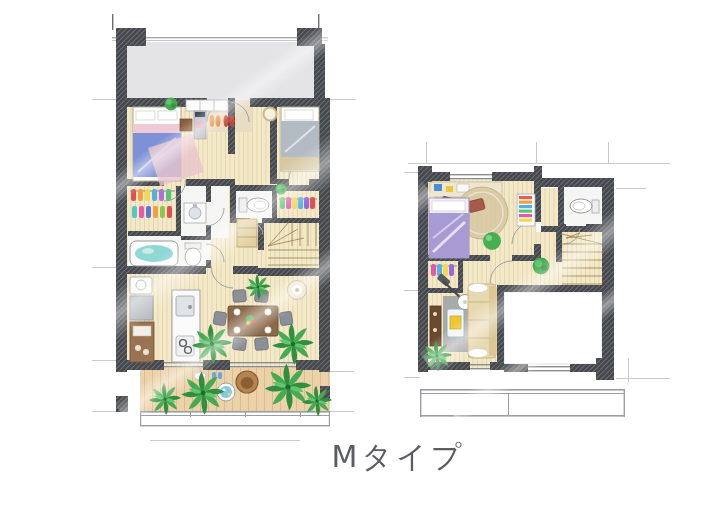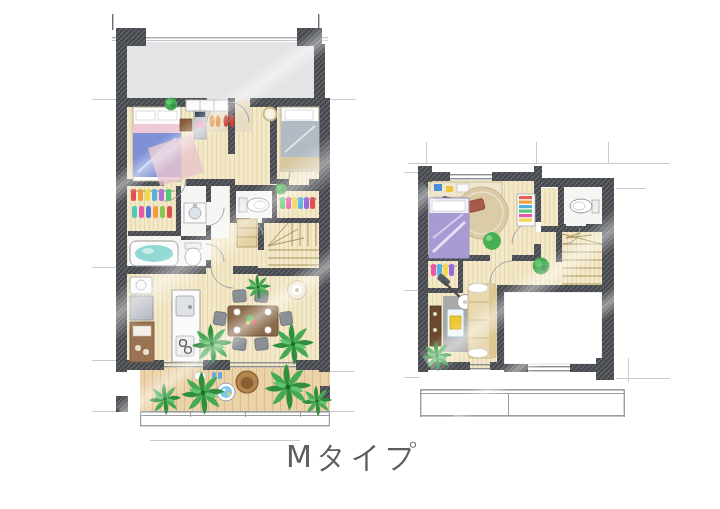--- a/index.html
+++ b/index.html
@@ -10,21 +10,21 @@
     --rug-round:#d8c8a2; --rug-gray:rgba(150,155,162,.8); --sofa:#e8d8b0;
     --table-wood:#8a6a4a; --chair:#8b9097; --cabinet:#9a7352; --lamp:#efe8d5;
     --plant-dark:#2f8f3e; --plant-mid:#45aa52; --plant-light:#63c56f;
     --water:#7ec8e8; --guide:#c9c9ce; --text:#5c5d60;
   }
   html,body{margin:0;padding:0;background:#fff;}
   .sheet{position:relative;width:720px;height:509px;background:#ffffff;overflow:hidden;
          font-family:"DejaVu Sans",sans-serif;}
   svg{position:absolute;left:0;top:0;}
   .plan-title{position:absolute;left:286px;top:437px;width:225px;height:42px;
-    font-size:30px;font-weight:500;letter-spacing:4px;
+    text-align:center;font-size:30px;font-weight:500;letter-spacing:4px;
     color:var(--text);font-family:"DejaVu Sans","Liberation Sans",sans-serif;}
 </style>
 </head>
 <body>
 
 <div class="sheet">
 <svg width="720" height="509" viewBox="0 0 720 509">
   <defs>
     <pattern id="hatch" width="5" height="5" patternUnits="userSpaceOnUse">
       <rect width="5" height="5" fill="var(--wall)"></rect>

